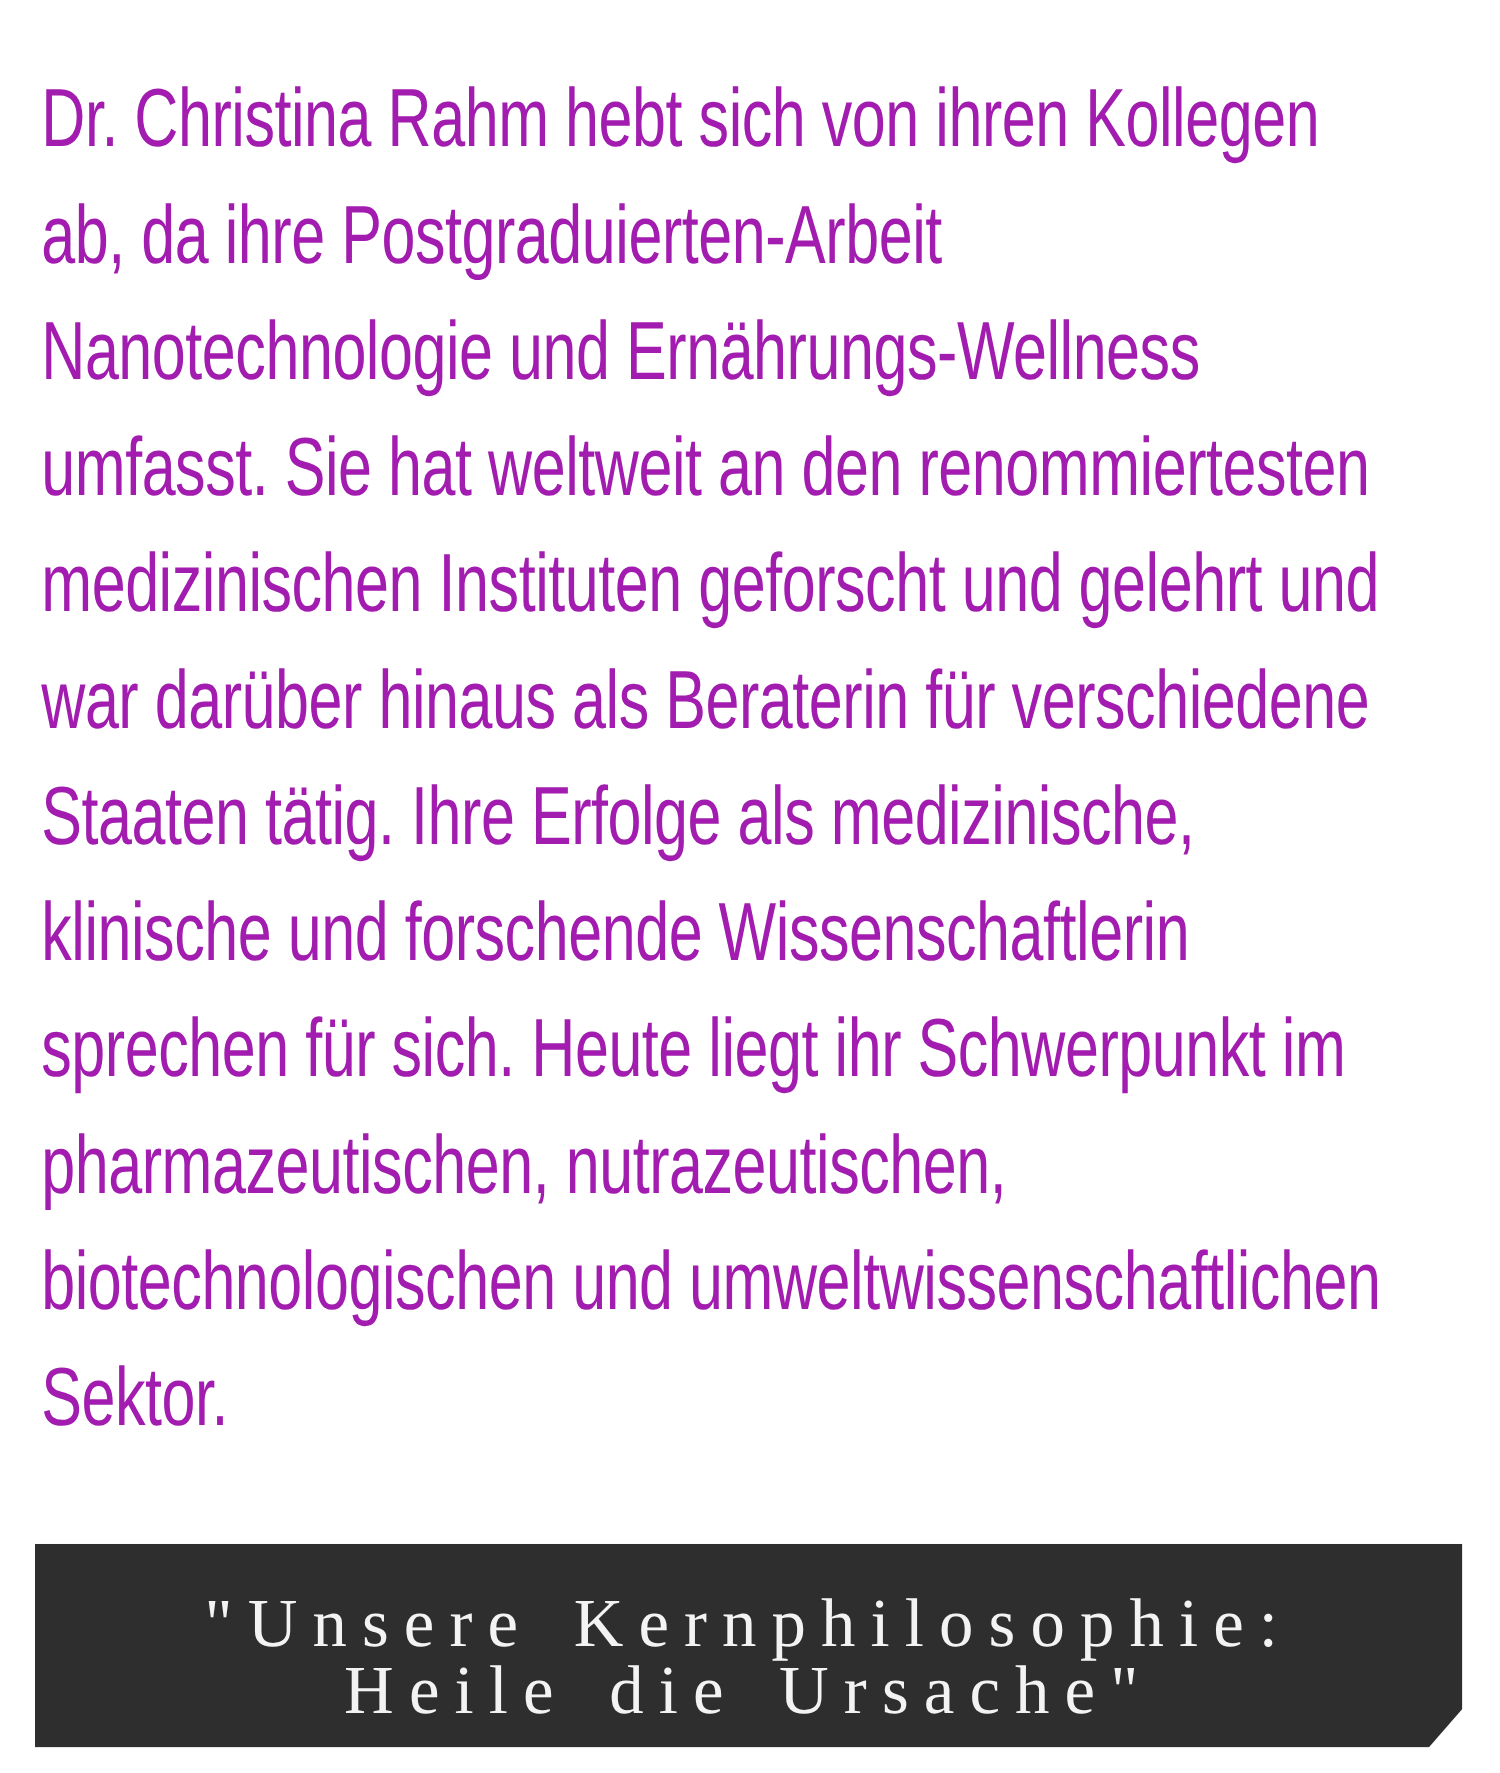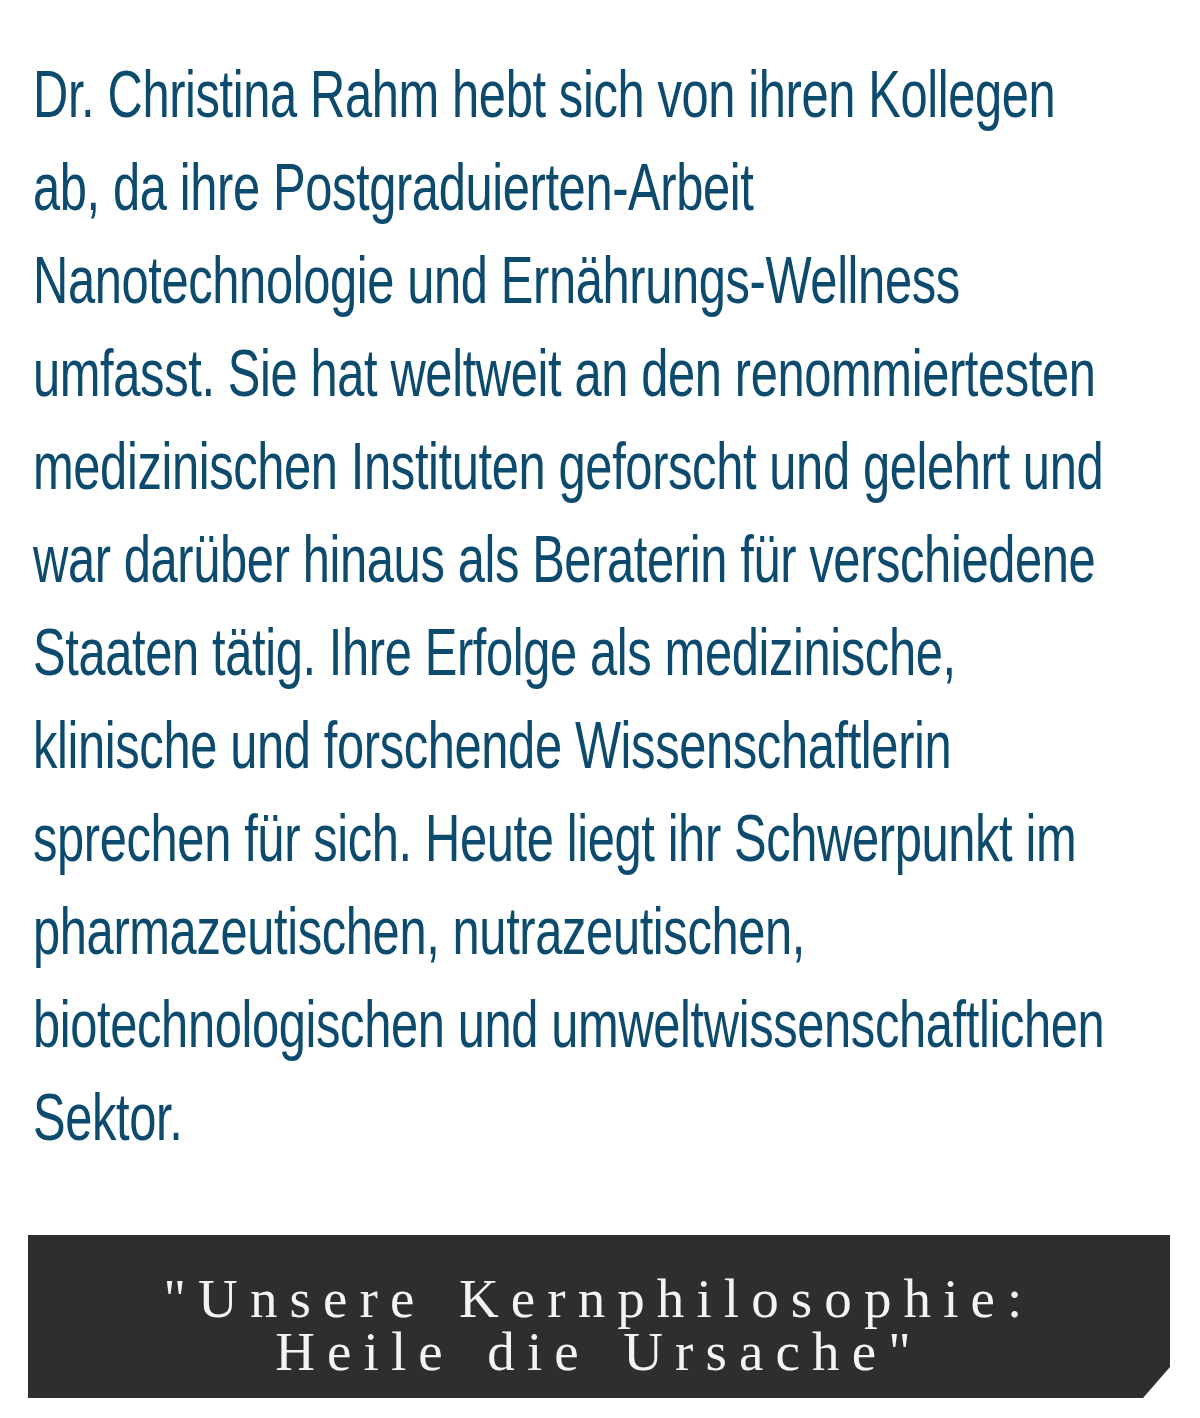--- a/index.html
+++ b/index.html
@@ -58,21 +58,21 @@
   }
   .quote-banner .quote-line {
     white-space: nowrap;
   }
 </style>
 </head>
 <body>
 
 <div class="page" style="background: rgb(255, 255, 255);">
 
-  <div class="bio" style="color: #0c4a6e;">
+  <div class="bio" style="color: #a21caf;">
     <span class="line">Dr. Christina Rahm hebt sich von ihren Kollegen</span>
     <span class="line">ab, da ihre Postgraduierten-Arbeit</span>
     <span class="line">Nanotechnologie und Ernährungs-Wellness</span>
     <span class="line">umfasst. Sie hat weltweit an den renommiertesten</span>
     <span class="line">medizinischen Instituten geforscht und gelehrt und</span>
     <span class="line">war darüber hinaus als Beraterin für verschiedene</span>
     <span class="line">Staaten tätig. Ihre Erfolge als medizinische,</span>
     <span class="line">klinische und forschende Wissenschaftlerin</span>
     <span class="line">sprechen für sich. Heute liegt ihr Schwerpunkt im</span>
     <span class="line">pharmazeutischen, nutrazeutischen,</span>

